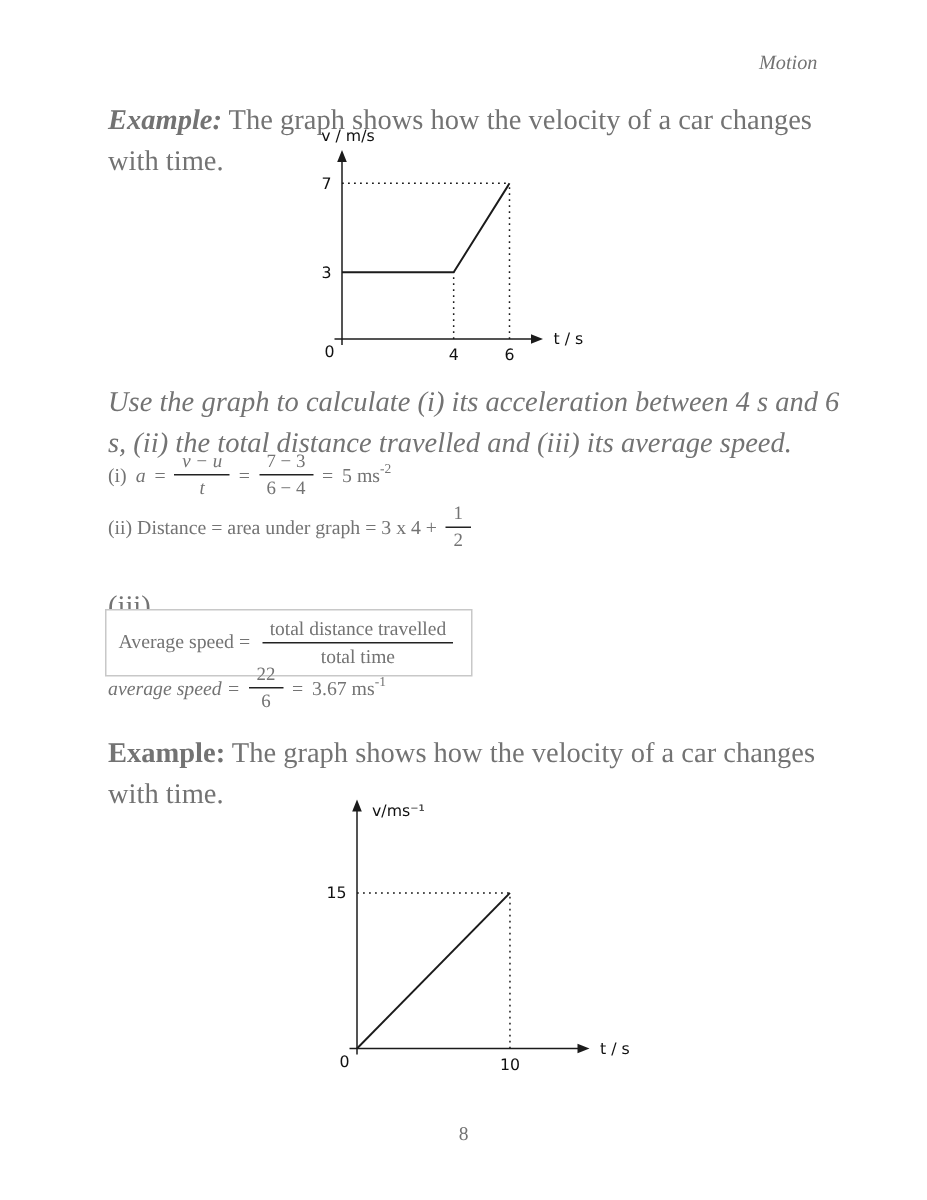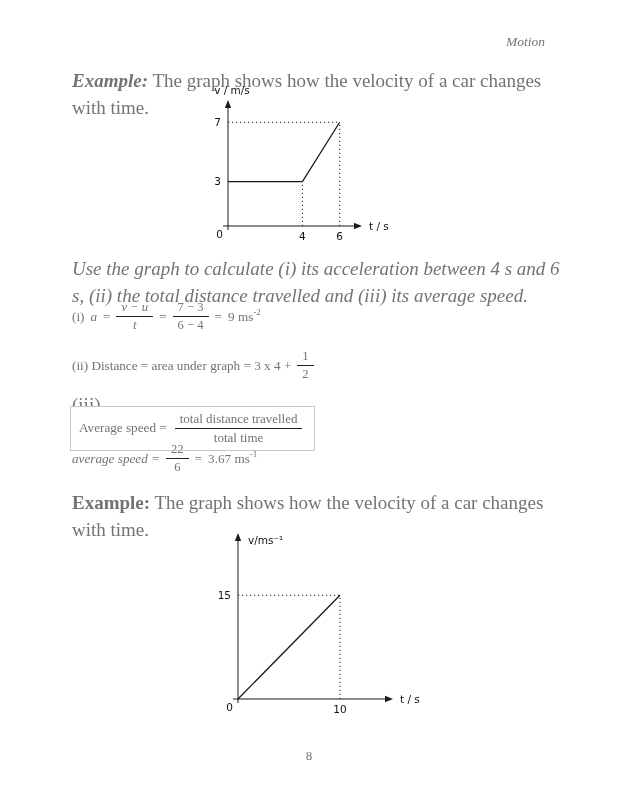--- a/index.html
+++ b/index.html
@@ -63,24 +63,24 @@
     <span class="frac it">
       <span class="num">v − u</span>
       <span class="den">t</span>
     </span>
     <span>=</span>
     <span class="frac">
       <span class="num">7 − 3</span>
       <span class="den">6 − 4</span>
     </span>
     <span>=</span>
-    <span><span>9 ms</span><sup>-2</sup></span>
+    <span><span>5 ms</span><sup>-2</sup></span>
   </div>
 
-  <div class="abs mathrow" style="left:72px; top:349px;">
+  <div class="abs mathrow" style="left:72px; top:335px;">
     <span>(ii) Distance = area under graph = 3 x 4 +</span>
     <span class="frac">
       <span class="num">1</span>
       <span class="den">2</span>
     </span>
   </div>
 
   <div class="abs para" style="left:72px; top:392px;text-decoration:underline;">(iii)</div>
 
   <div class="abs" style="left:70px; top:406px;">

